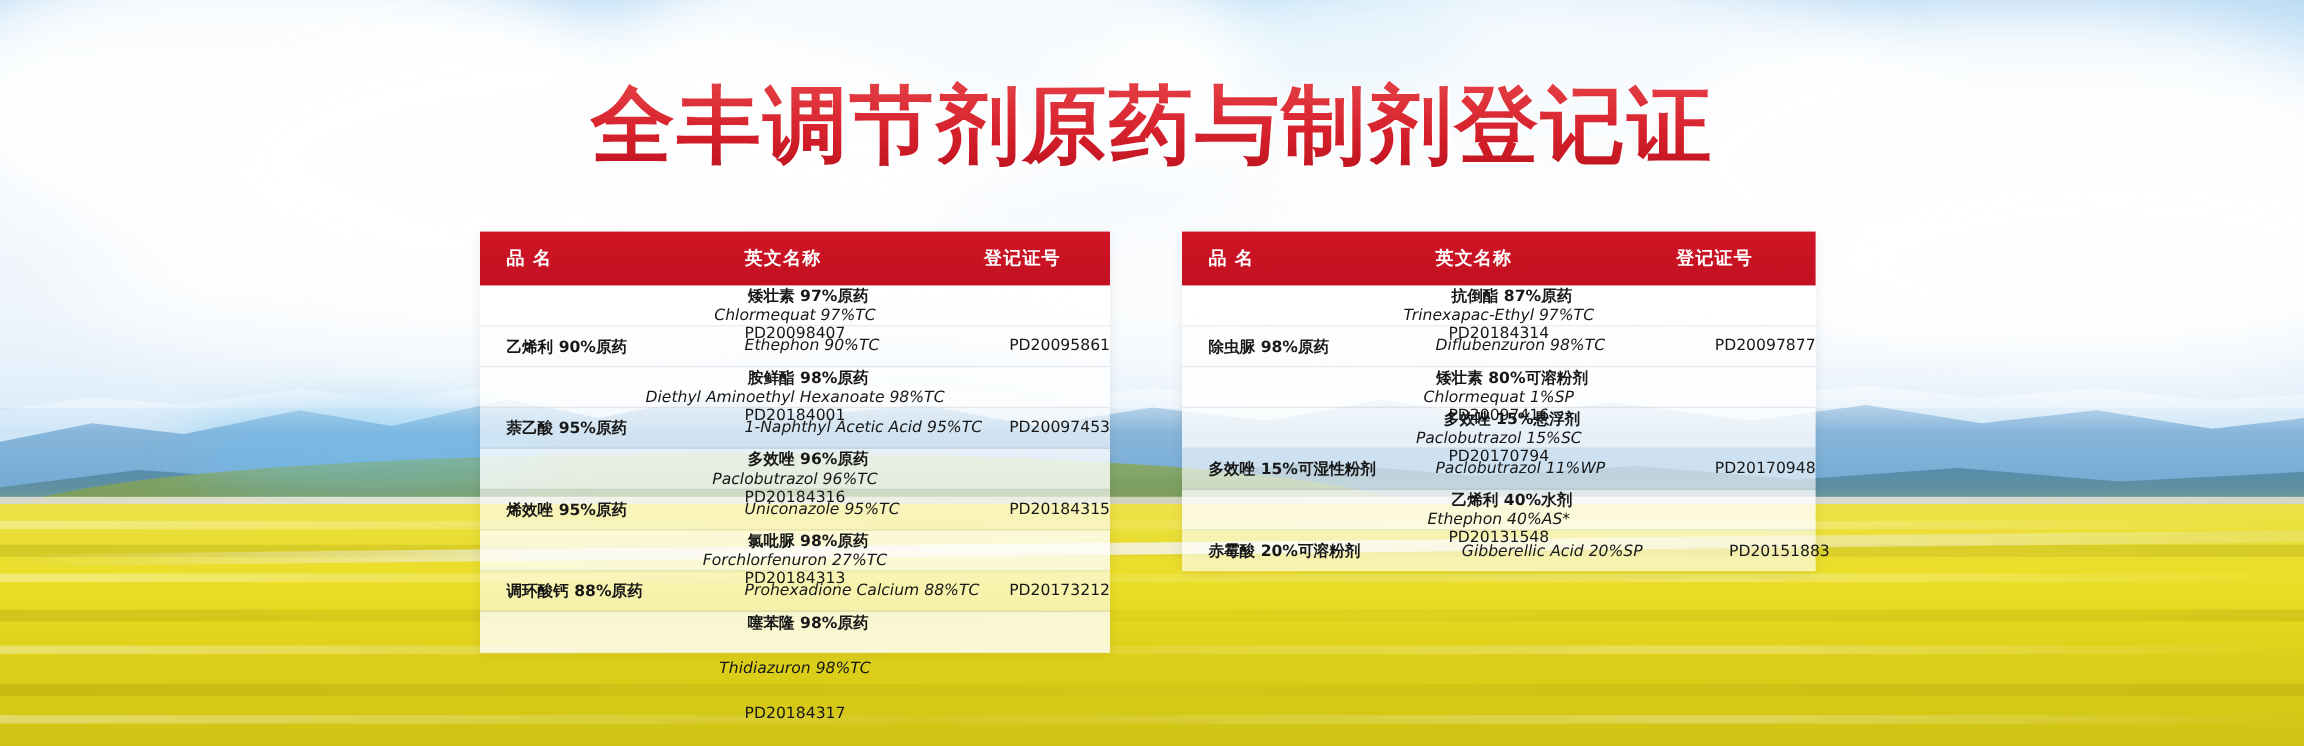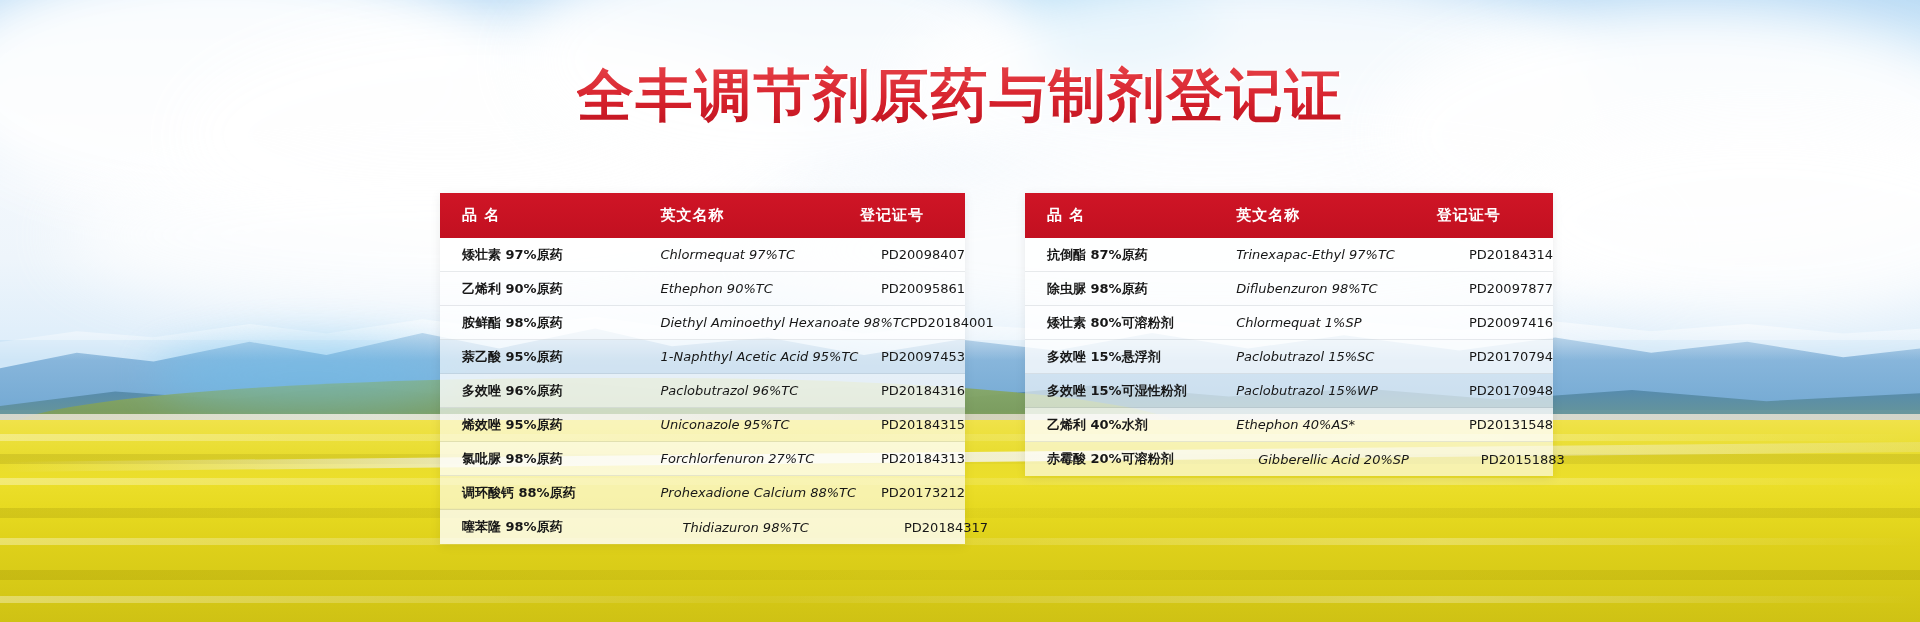--- a/index.html
+++ b/index.html
@@ -93,36 +93,35 @@
   }
 
   
   .title-wrap {
     position:absolute; left:0; top:58px; width:100%; text-align:center; z-index:5;
   }
   .title {
     display:inline-block;
     font-family:Liberation Sans, sans-serif;
     font-weight:bold;
-    font-size:57px;
+    font-size:70px;
     letter-spacing:2px;
     color:#d8262f;
     background:linear-gradient(180deg,#e8464b 0%,#d6212c 55%,#b8101c 100%);
     -webkit-background-clip:text;
     background-clip:text;
     -webkit-text-fill-color:transparent;
     text-shadow:none;
     filter:drop-shadow(2px 2px 0 rgba(255,255,255,.95)) drop-shadow(-1px -1px 0 rgba(255,255,255,.8));
   }
 
   
   .table-card {
     position:absolute; z-index:6;
     box-shadow:0 2px 10px rgba(0,0,0,.08);
-    margin-left:40px;
   }
   #table-left  { left:400px;  top:193px; width:525px; }
   #table-right { left:985px;  top:193px; width:528px; }
 
   .thead {
     display:flex; align-items:center;
     height:45px;
     background:linear-gradient(180deg,#cf1526 0%,#c21020 100%);
   }
   .thead .th {
@@ -134,21 +133,21 @@
   .col-b { flex:0 0 38%; }
   .col-c { flex:1 1 auto; }
 
   .tbody { }
   .trow {
     display:flex; align-items:center;
     height:34px;
     border-bottom:1px solid rgba(150,160,170,.22);
   }
   .trow:last-child { border-bottom:none;gap:22px; }
-  .trow.odd  { background:rgba(255,255,255,.80); }
+  .trow.odd  { background:rgba(255,255,255,.80);flex-direction:column; }
   .trow.even { background:rgba(255,255,255,.62); }
 
   .cell { font-size:13px; color:#171717; white-space:nowrap;
           font-family:"DejaVu Sans","Liberation Sans",sans-serif; }
   .cell.name { font-weight:bold; padding-left:22px; }
   .cell.en   { font-weight:normal;font-style:italic; }
   .cell.reg  { font-weight:normal;text-align:right; }
 
   
   #table-right .col-a { flex:0 0 40%; }
@@ -269,21 +268,21 @@
       <div class="cell en   col-b">Chlormequat 1%SP</div>
       <div class="cell reg  col-c">PD20097416</div>
     </div>
     <div class="trow odd">
       <div class="cell name col-a">多效唑 15%悬浮剂</div>
       <div class="cell en   col-b">Paclobutrazol 15%SC</div>
       <div class="cell reg  col-c">PD20170794</div>
     </div>
     <div class="trow even">
       <div class="cell name col-a">多效唑 15%可湿性粉剂</div>
-      <div class="cell en   col-b">Paclobutrazol 15%WP</div>
+      <div class="cell en   col-b">Paclobutrazol 11%WP</div>
       <div class="cell reg  col-c">PD20170948</div>
     </div>
     <div class="trow odd">
       <div class="cell name col-a">乙烯利 40%水剂</div>
       <div class="cell en   col-b">Ethephon 40%AS*</div>
       <div class="cell reg  col-c">PD20131548</div>
     </div>
     <div class="trow even">
       <div class="cell name col-a">赤霉酸 20%可溶粉剂</div>
       <div class="cell en   col-b">Gibberellic Acid 20%SP</div>

